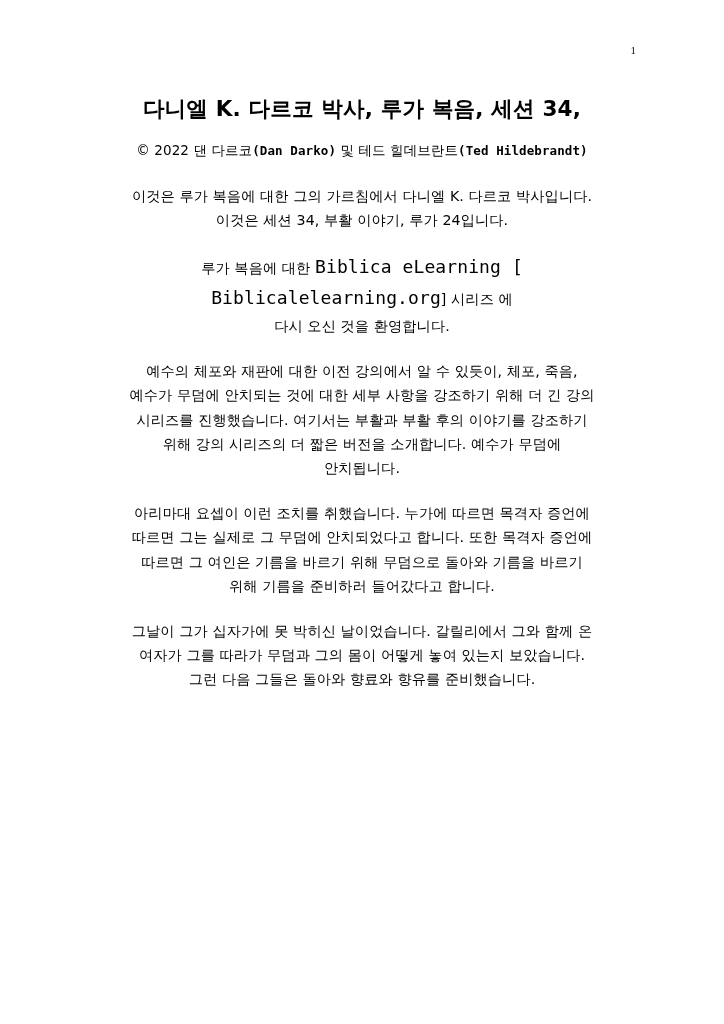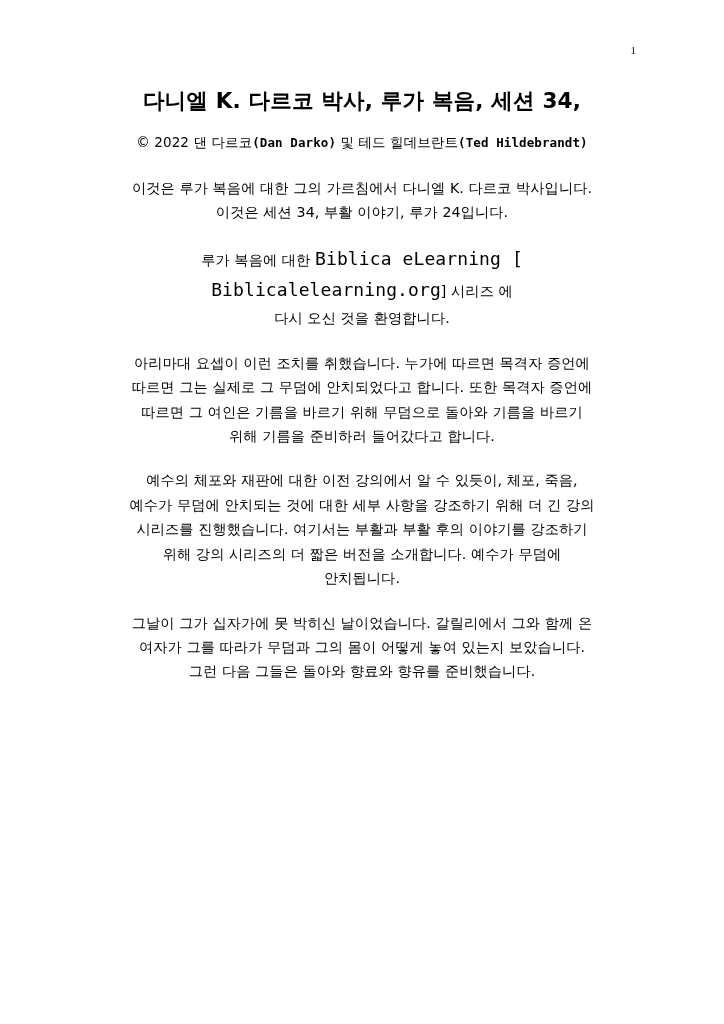--- a/index.html
+++ b/index.html
@@ -33,21 +33,21 @@
     top: 84px;
     width: 552px;
   }
   .doc-title {
     font-family: "DejaVu Sans", sans-serif;
     font-weight: bold;
     font-size: 21.5px;
     line-height: 1.62;
     text-align: center;
     letter-spacing: 0.2px;
-    margin: 0;
+    margin: 8px;
   }
   .doc-title .ln {
     display: block;
   }
   .byline {
     margin-top: 13px;
     text-align: center;
     font-family: "DejaVu Sans", sans-serif;
     font-size: 13.5px;
     line-height: 1.5;
@@ -93,28 +93,28 @@
 
     <div class="byline">
       <span>© 2022 댄 다르코</span><span class="mono">(Dan Darko)</span><span> 및 테드 힐데브란트</span><span class="mono">(Ted Hildebrandt)</span>
     </div>
 
     <div class="body-block">
       <p class="para">이것은 루가 복음에 대한 그의 가르침에서 다니엘 K. 다르코 박사입니다.
 이것은 세션 34, 부활 이야기, 루가 24입니다.</p>
       <p class="para">루가 복음에 대한 <span class="mono-inline">Biblica eLearning [ Biblicalelearning.org</span>] 시리즈 에
 다시 오신 것을 환영합니다.</p>
-      <p class="para">아리마대 요셉이 이런 조치를 취했습니다. 누가에 따르면 목격자 증언에
-따르면 그는 실제로 그 무덤에 안치되었다고 합니다. 또한 목격자 증언에
-따르면 그 여인은 기름을 바르기 위해 무덤으로 돌아와 기름을 바르기
-위해 기름을 준비하러 들어갔다고 합니다.</p>
       <p class="para">예수의 체포와 재판에 대한 이전 강의에서 알 수 있듯이, 체포, 죽음,
 예수가 무덤에 안치되는 것에 대한 세부 사항을 강조하기 위해 더 긴 강의
 시리즈를 진행했습니다. 여기서는 부활과 부활 후의 이야기를 강조하기
 위해 강의 시리즈의 더 짧은 버전을 소개합니다. 예수가 무덤에
 안치됩니다.</p>
+      <p class="para">아리마대 요셉이 이런 조치를 취했습니다. 누가에 따르면 목격자 증언에
+따르면 그는 실제로 그 무덤에 안치되었다고 합니다. 또한 목격자 증언에
+따르면 그 여인은 기름을 바르기 위해 무덤으로 돌아와 기름을 바르기
+위해 기름을 준비하러 들어갔다고 합니다.</p>
       <p class="para">그날이 그가 십자가에 못 박히신 날이었습니다. 갈릴리에서 그와 함께 온
 여자가 그를 따라가 무덤과 그의 몸이 어떻게 놓여 있는지 보았습니다.
 그런 다음 그들은 돌아와 향료와 향유를 준비했습니다.</p>
     </div>
 
   </div>
 </div>
 
 </body></html>

